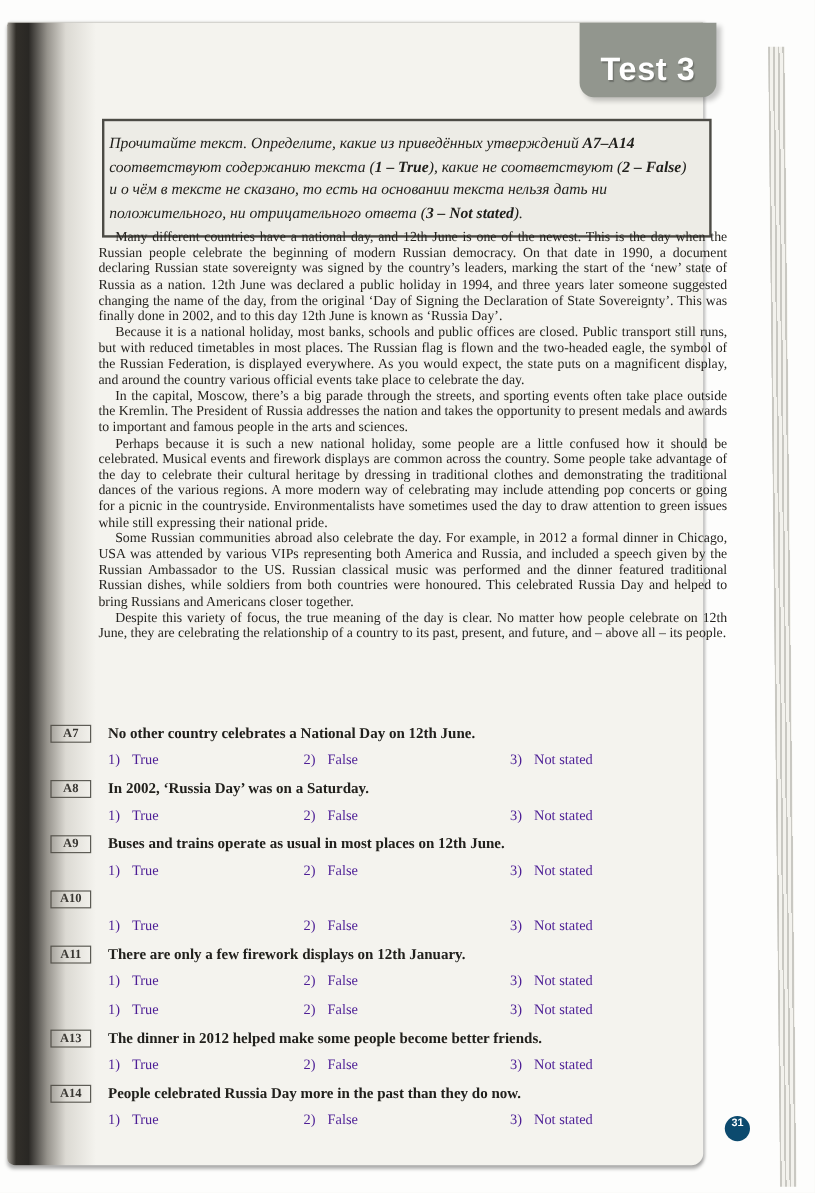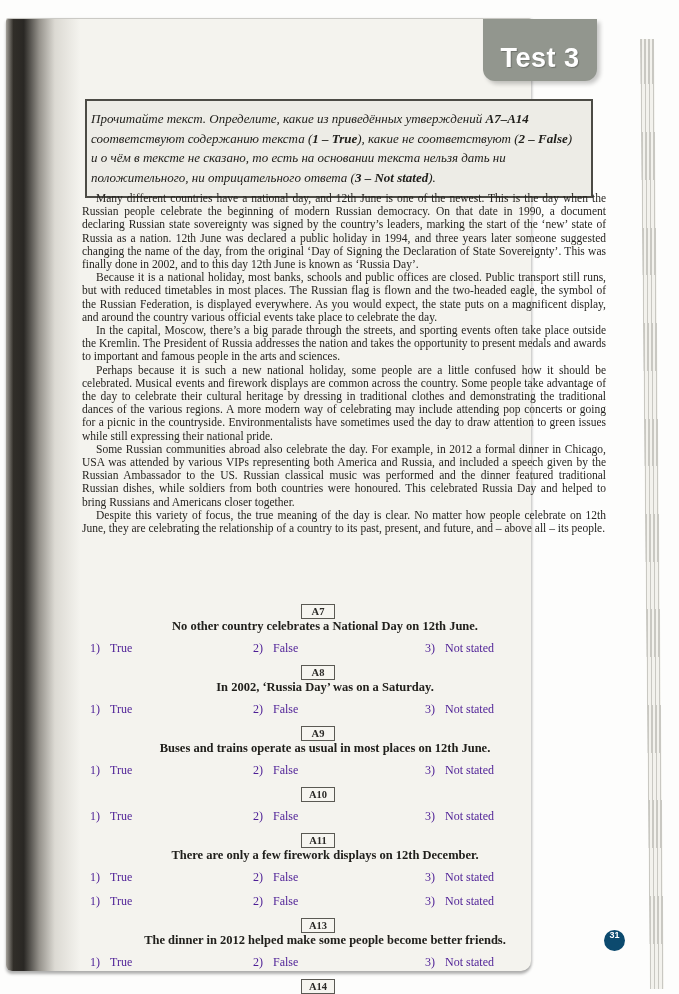--- a/index.html
+++ b/index.html
@@ -6,21 +6,21 @@
   body {
     width: 679px; height: 994px;
     background: #fdfdfc;
     position: relative;
     overflow: hidden;
     font-family: "Liberation Serif", "DejaVu Serif", serif;
   }
   .page {
     position: absolute;
     left: 6px; top: 18px;
-    width: 525px; height: 952px;
+    width: 580px; height: 952px;
     background: #f4f3ee;
     border-top: 1px solid #cbcac5;
     border-radius: 2px 2px 10px 6px;
     box-shadow: 0 3px 3px rgba(0,0,0,0.30), 2px 0 2px rgba(0,0,0,0.08);
   }
   .binding-shadow {
     position: absolute;
     left: 0; top: 0;
     width: 74px; height: 100%;
     background: linear-gradient(90deg,
@@ -93,21 +93,20 @@
   .questions {
     position: absolute;
     left: 36px; top: 585px;
     width: 566px;
     z-index: 2;
   }
   .question { margin-bottom: 9px; }
   .qline {
     display: flex;
     align-items: center;
-    flex-direction: column;
   }
   .qlabel {
     width: 34px;
     height: 15px;
     border: 1px solid #5a5953;
     background: #f6f5f0;
     box-sizing: border-box;
     text-align: center;
     font-weight: bold;
     font-size: 10.5px;
@@ -216,21 +215,21 @@
       <div class="opts">
         <span class="opt opt-1"><span class="num">1)</span><span>True</span></span>
         <span class="opt opt-2"><span class="num">2)</span><span>False</span></span>
         <span class="opt opt-3"><span class="num">3)</span><span>Not stated</span></span>
       </div>
     </div>
 
     <div class="question">
       <div class="qline">
         <span class="qlabel">A11</span>
-        <span class="qtext">There are only a few firework displays on 12th December.</span>
+        <span class="qtext">There are only a few firework displays on 12th January.</span>
       </div>
       <div class="opts">
         <span class="opt opt-1"><span class="num">1)</span><span>True</span></span>
         <span class="opt opt-2"><span class="num">2)</span><span>False</span></span>
         <span class="opt opt-3"><span class="num">3)</span><span>Not stated</span></span>
       </div>
     </div>
 
     <div class="question">
       <div class="opts">

